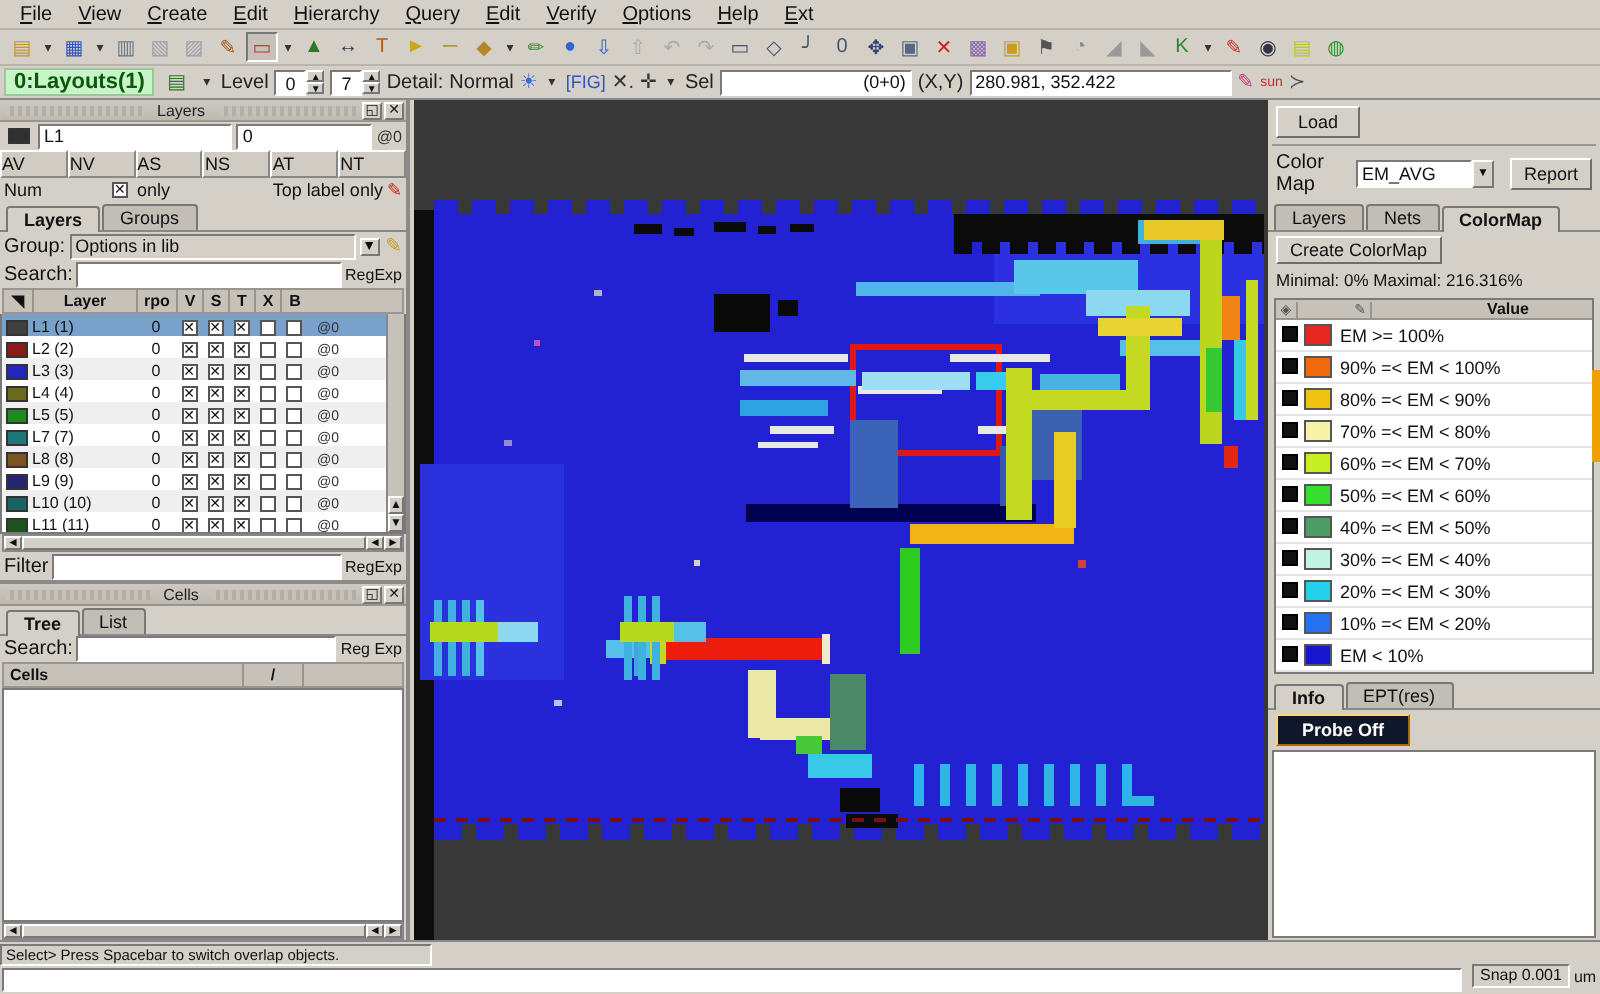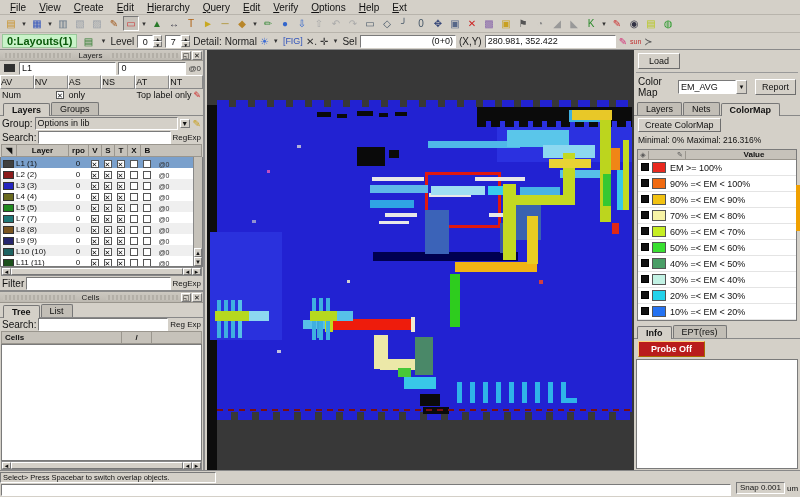--- a/index.html
+++ b/index.html
@@ -86,21 +86,21 @@
   .combo .cval { width:58px; height:14px; font-size:9px; line-height:13px; padding-left:2px; }
   .combo .cbtn { width:11px; height:14px; font-size:6px; text-align:center; line-height:13px; border:1px solid; border-color:#fff #777 #777 #fff; background:#d4d0c8; }
   #cm-table { margin:1px 3px 0 3px; background:#fff; border:1px solid #7a7a7a; }
   .cmhdr { display:flex; background:#c6c2ba; border-bottom:1px solid #9a968e; font-size:8px; align-items:center;gap:26px; }
   .cmhdr .ic { width:11px; text-align:center; color:#555; border-right:1px solid #9a968e; font-size:7px; }
   .cmhdr .vt { flex:1; text-align:center; font-weight:bold; }
   .cmrow { display:flex; align-items:center; height:16px; border-bottom:1px solid #e4e4e4; font-size:9px; }
   .cmchk { width:14px; text-align:center; }
   .cmchk i { font-style:normal; display:inline-block; width:8px; height:8px; background:#111; border:1px solid #000; }
   .cmsw { width:14px; height:11px; border:1px solid #555; margin-right:4px; }
-  #probe-btn { background:#b91c1c; color:#fff; font-weight:bold; font-size:9px; padding:2px 12px; border:1px solid; border-color:#ffd27a #a86a00 #a86a00 #ffd27a; margin:2px 0 2px 4px; align-self:flex-start; }
+  #probe-btn { background:#0f172a; color:#fff; font-weight:bold; font-size:9px; padding:2px 12px; border:1px solid; border-color:#ffd27a #a86a00 #a86a00 #ffd27a; margin:2px 0 2px 4px; align-self:flex-start; }
   #info-box { flex:1; background:#fff; border:1px solid #7a7a7a; margin:0 2px 1px 2px; }
   #scroll-marker { position:absolute; right:0px; top:135px; width:4px; height:46px; background:#f0a000; }
   
   #statusbar { position:absolute; left:0; top:470px; width:800px; height:27px; background:#d4d0c8; border-top:1px solid #888; }
   #status-msg { position:absolute; left:0; top:1px; width:216px; height:11px; font-size:7.5px; line-height:9px; padding:0 2px; white-space:nowrap; overflow:hidden; }
   #status-bar-long { position:absolute; left:1px; top:13px; width:730px; height:12px; }
   #snap-box { position:absolute; left:736px; top:11px; display:flex; align-items:center; gap:2px; font-size:8px; }
   #snap-box .sv { padding:0 3px; height:12px; line-height:10px; }
 </style>
 </head>
@@ -689,20 +689,25 @@
         <div class="cmrow">
           <span class="cmchk"><i></i></span>
           <span class="cmsw" style="background: rgb(35, 210, 234);"></span>
           <span>20% =&lt; EM &lt; 30%</span>
         </div>
         <div class="cmrow">
           <span class="cmchk"><i></i></span>
           <span class="cmsw" style="background: rgb(36, 114, 242);"></span>
           <span>10% =&lt; EM &lt; 20%</span>
         </div>
+        <div class="cmrow">
+          <span class="cmchk"><i></i></span>
+          <span class="cmsw" style="background: rgb(22, 22, 207);"></span>
+          <span>EM &lt; 10%</span>
+        </div>
       </div>
   </div>
   <div class="tabs" style="margin-top:3px">
     <span class="tab on">Info</span>
     <span class="tab">EPT(res)</span>
   </div>
   <div style="border-top:1px solid #888;display:flex;flex-direction:column;flex:1">
     <span id="probe-btn">Probe Off</span>
     <div id="info-box"></div>
   </div>

